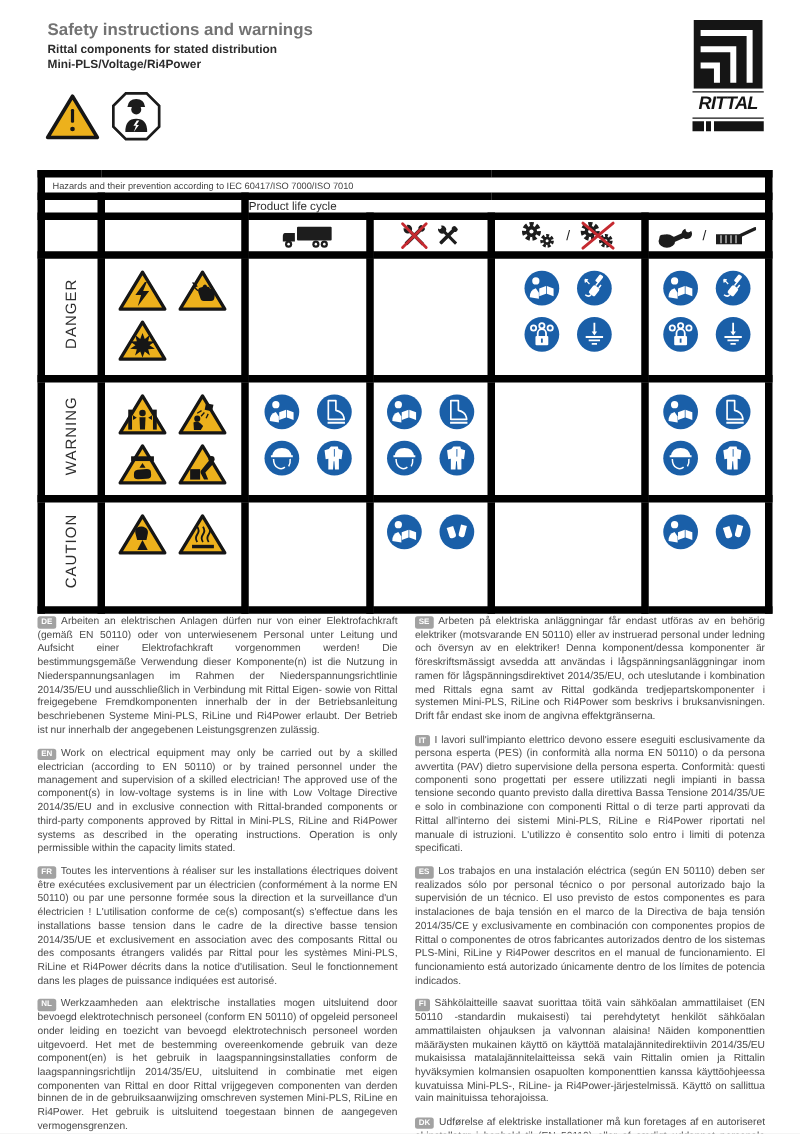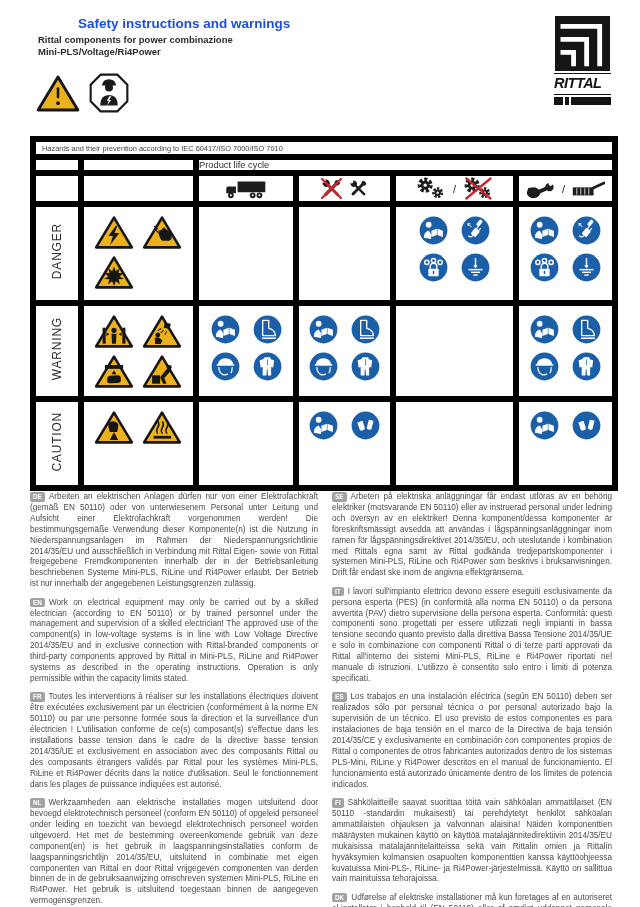--- a/index.html
+++ b/index.html
@@ -2,25 +2,25 @@
 <html style="--c-yellow: #edb11c; --c-blue: #1a5fa8; --c-red: #c52a30;"><head>
 <meta charset="utf-8">
 <style>
   :root{ --c-yellow:#edb11c; --c-blue:#1a5fa8; --c-red:#c52a30; }
   *{box-sizing:border-box; margin:0; padding:0;}
   html,body{background:#e8e8e8;}
   #page{position:relative; width:640px; height:907px; background:#ffffff; overflow:hidden;
         font-family:"Liberation Sans", sans-serif; color:#2b2b2b; margin:0 auto;}
   
   .hdr{position:absolute; left:38px; top:16px;}
-  .hdr h1{font-size:13.5px; font-weight:bold; color:#1d4ed8; margin-bottom:3px;margin-left:40px;}
+  .hdr h1{font-size:13.5px; font-weight:bold; color:#737373; margin-bottom:3px;}
   .hdr .sub{font-size:9.5px; font-weight:bold; color:#2c2c2c; line-height:12px;}
   .sign-row{position:absolute; left:36px; top:73px; display:flex; gap:9px; align-items:center;}
   
-  .logo{position:absolute; right:29px; top:16px; width:57px; }
+  .logo{position:absolute; right:29px; top:16px; width:57px; text-align:center;}
   .logo svg{display:block;}
   .logo-rule{border-top:1.5px solid #141414; margin:2px 0 0;}
   .logo-word{font-size:14.5px; font-weight:bold; font-style:italic; letter-spacing:-0.5px;
              color:#141414; line-height:16px; padding:1px 0;}
   .logo-bar{height:8px; margin-top:2px;
             background:linear-gradient(90deg,#141414 0 9px,#fff 9px 11px,#141414 11px 15px,#fff 15px 17px,#141414 17px 100%);}
   
   table{position:absolute; left:30px; top:136px; width:582px; border-collapse:collapse; table-layout:fixed;}
   td{border:6px solid #000000; padding:0; vertical-align:top;}
   td.caption{height:14px; font-size:7.4px; color:#3f3f3f; padding:2px 0 1px 6px; vertical-align:middle;}
@@ -257,21 +257,21 @@
           <path d="M7 9 v8 M12 9 v8 M17 9 v8 M22 9 v8"></path>
         </g>
       </symbol>
 </defs>
 </svg>
 
 <div id="page">
 
   <div class="hdr">
     <h1>Safety instructions and warnings</h1>
-    <div class="sub">Rittal components for power combinazione</div>
+    <div class="sub">Rittal components for stated distribution</div>
     <div class="sub">Mini-PLS/Voltage/Ri4Power</div>
   </div>
 
   <div class="sign-row">
     <svg width="44" height="39">
         <use href="#sym-exclaim"></use>
       </svg>
     <svg width="40" height="40" viewBox="0 0 48 48">
       <polygon points="14,2 34,2 46,14 46,34 34,46 14,46 2,34 2,14" fill="#fff" stroke="#1b1b1b" stroke-width="2.6"></polygon>
       <path d="M15.5 15 q1-7.5 8.5-7.5 q7.5 0 8.5 7.5 Z" fill="#1b1b1b"></path>

